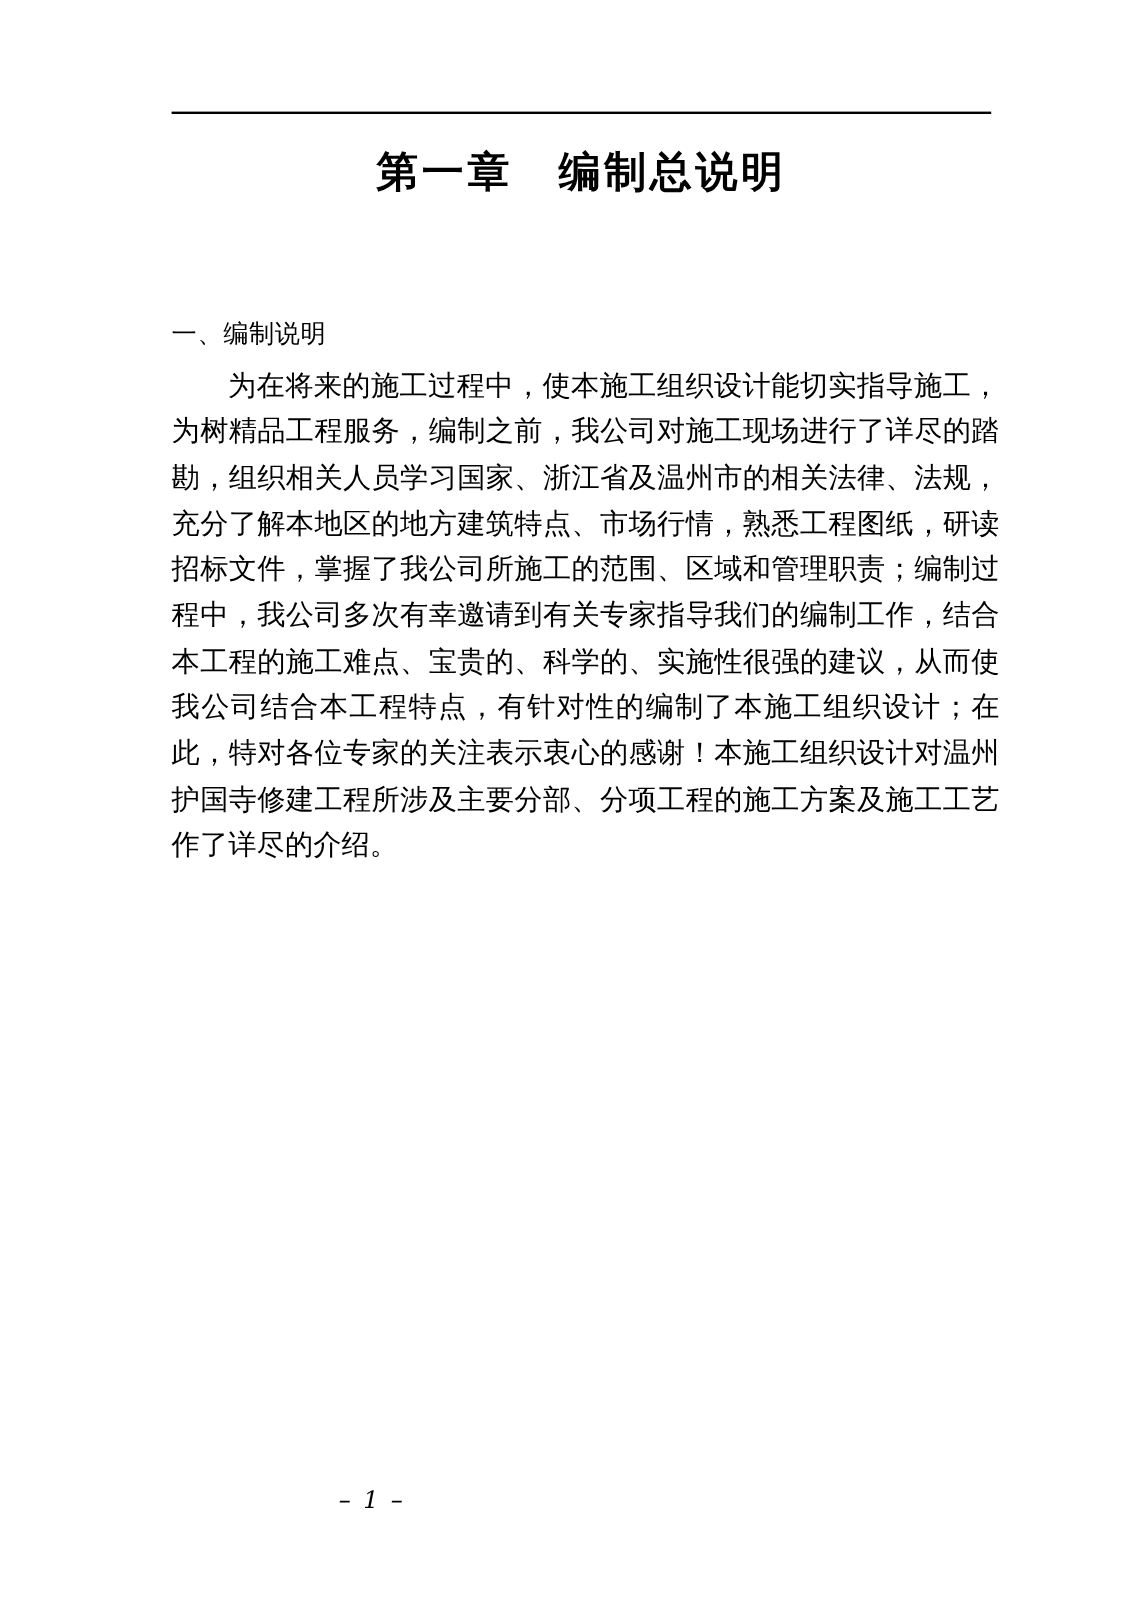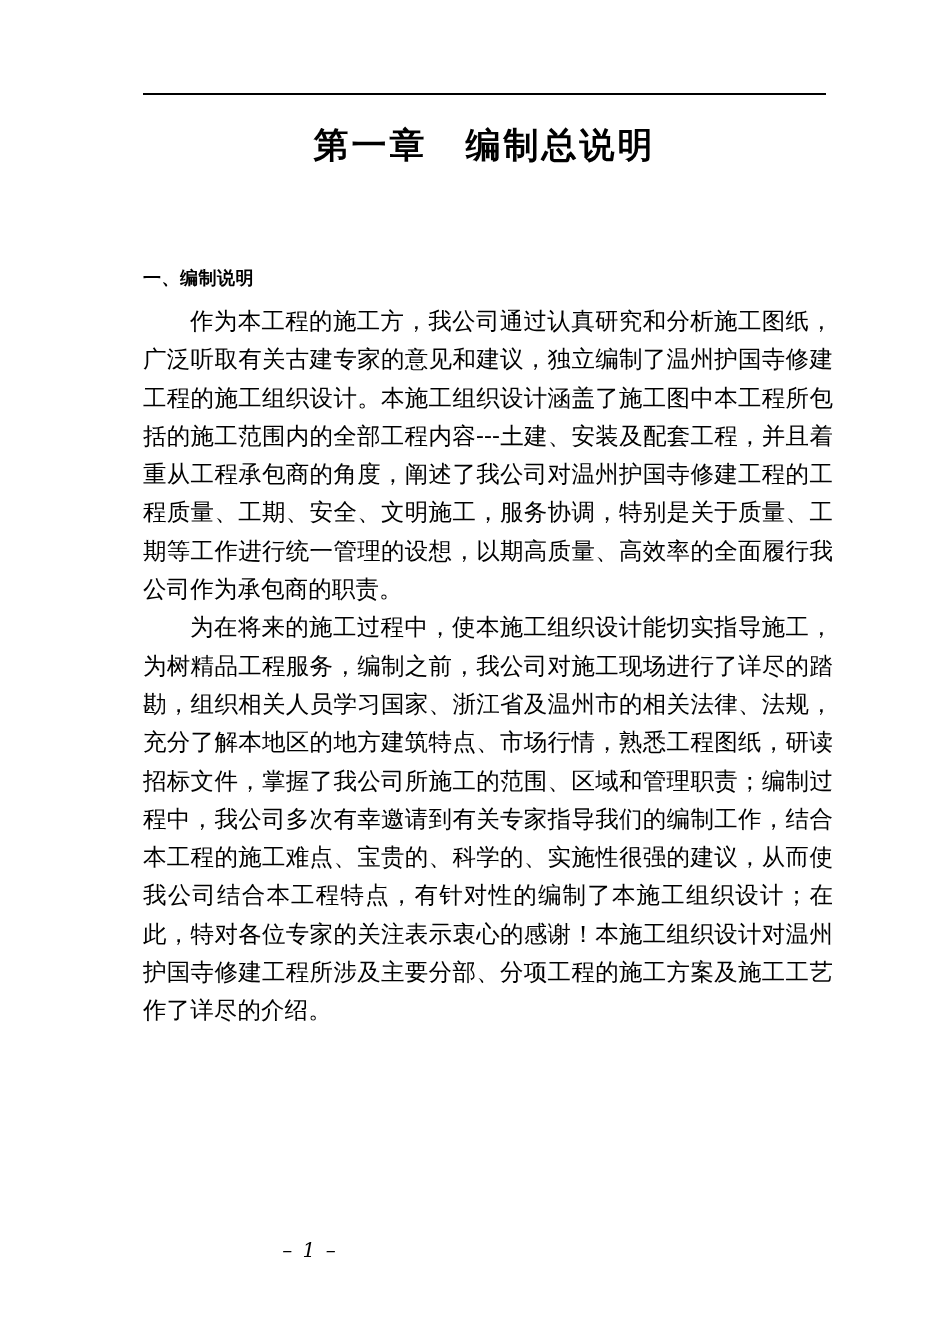--- a/index.html
+++ b/index.html
@@ -33,30 +33,30 @@
     position: absolute;
     left: 143px;
     top: 120px;
     width: 683px;
     text-align: center;
     font-size: 35px;
     font-weight: bold;
     letter-spacing: 3px;
     line-height: 52px;
     white-space: pre;
-    font-family: Liberation Serif, serif;
+    font-family: Liberation Mono, monospace;
   }
 
   
   .section-heading {
     position: absolute;
     left: 143px;
     top: 261px;
-    font-size: 18px;
-    font-weight: bold;
+    font-size: 21px;
+    font-weight: normal;
     line-height: 34px;
     letter-spacing: 0.5px;
   }
 
   
   .body-block {
     position: absolute;
     left: 143px;
     top: 302px;
     width: 690px;
@@ -92,19 +92,18 @@
 
 <div class="page">
 
   <div class="header-rule"></div>
 
   <div class="chapter-title">第一章　编制总说明</div>
 
   <div class="section-heading">一、编制说明</div>
 
   <div class="body-block">
-    <p class="para">作为本工程的施工方，我公司通过认真研究和分析施工图纸，广泛听取有关古建专家的意见和建议，独立编制了温州护国寺修建工程的施工组织设计。本施工组织设计涵盖了施工图中本工程所包括的施工范围内的全部工程内容---土建、安装及配套工程，并且着重从工程承包商的角度，阐述了我公司对温州护国寺修建工程的工程质量、工期、安全、文明施工，服务协调，特别是关于质量、工期等工作进行统一管理的设想，以期高质量、高效率的全面履行我公司作为承包商的职责。</p>
     <p class="para">为在将来的施工过程中，使本施工组织设计能切实指导施工，为树精品工程服务，编制之前，我公司对施工现场进行了详尽的踏勘，组织相关人员学习国家、浙江省及温州市的相关法律、法规，充分了解本地区的地方建筑特点、市场行情，熟悉工程图纸，研读招标文件，掌握了我公司所施工的范围、区域和管理职责；编制过程中，我公司多次有幸邀请到有关专家指导我们的编制工作，结合本工程的施工难点、宝贵的、科学的、实施性很强的建议，从而使我公司结合本工程特点，有针对性的编制了本施工组织设计；在此，特对各位专家的关注表示衷心的感谢！本施工组织设计对温州护国寺修建工程所涉及主要分部、分项工程的施工方案及施工工艺作了详尽的介绍。</p>
   </div>
 
   <div class="footer">– 1 –</div>
 
 </div>
 
 </body></html>

